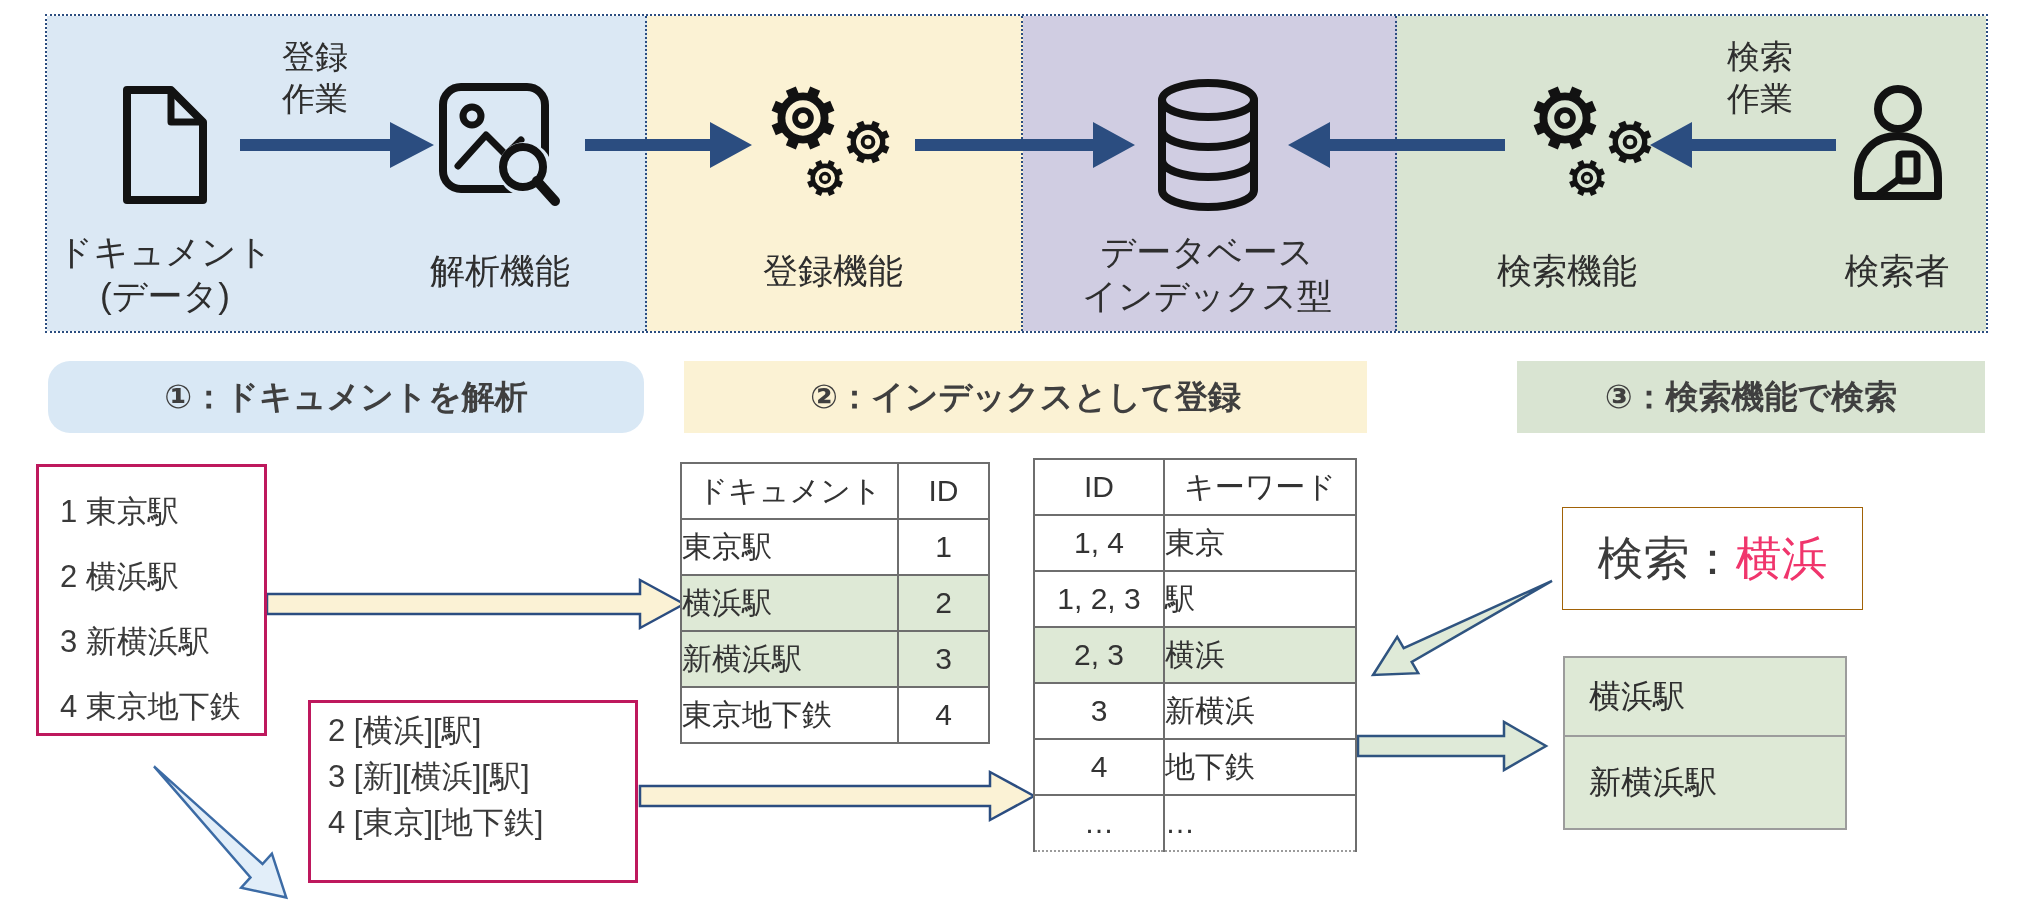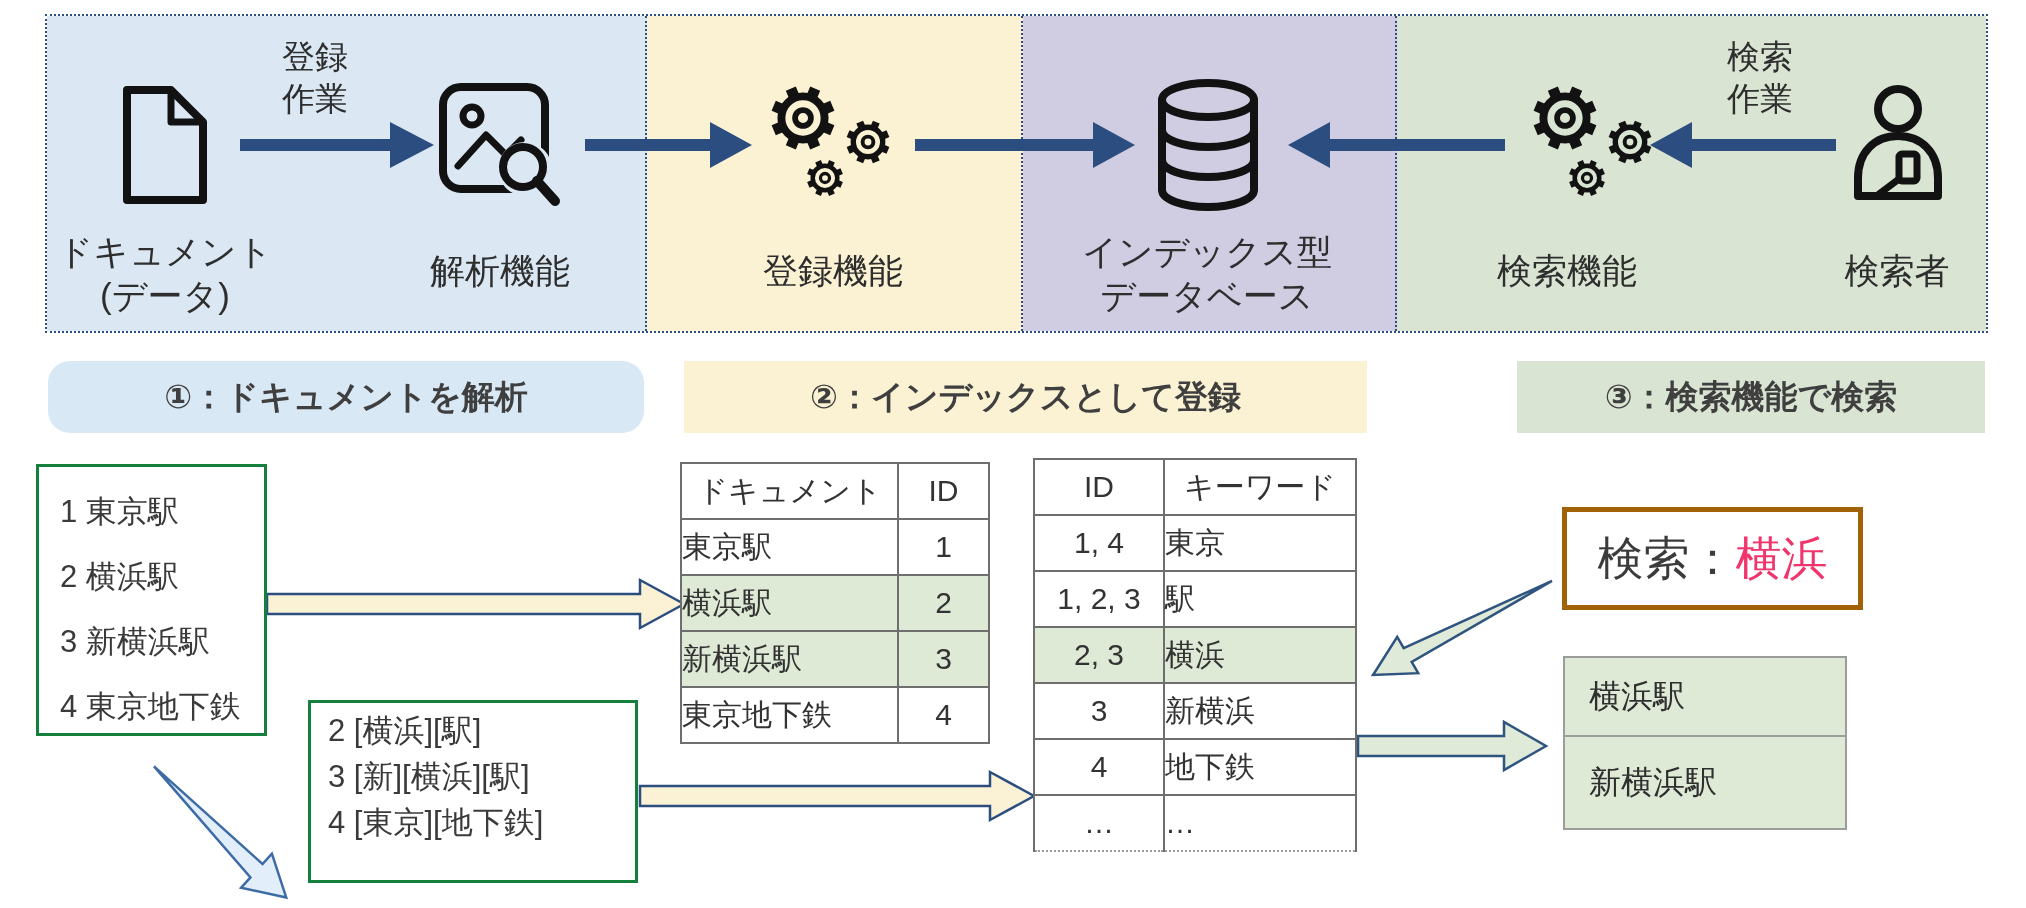--- a/index.html
+++ b/index.html
@@ -22,36 +22,36 @@
               font-size:33px;color:#2E2E2E;line-height:42px;top:36px;white-space:nowrap;}
   
   .step{position:absolute;top:361px;height:72px;display:flex;align-items:center;justify-content:center;
         font-size:33px;font-weight:bold;color:#3F3F3F;z-index:3;white-space:nowrap;}
   .step-1{left:48px;width:596px;background:#D9E8F5;border-radius:22px;}
   .step-2{left:684px;width:683px;background:#FBF2D4;}
   .step-3{left:1517px;width:468px;background:#D9E4D2;}
   
   .arrows{position:absolute;left:0;top:0;width:2026px;height:908px;z-index:2;pointer-events:none;}
   
-  .txtbox{position:absolute;background:#fff;border:3px solid #15803d;box-sizing:border-box;
+  .txtbox{position:absolute;background:#fff;border:3px solid #be185d;box-sizing:border-box;
           color:#3A3A3A;z-index:3;}
   .docbox{left:36px;top:464px;width:231px;height:272px;font-size:31px;line-height:65px;padding:12px 0 0 21px;}
   .tokbox{left:308px;top:700px;width:330px;height:183px;font-size:31px;line-height:46px;padding:5px 0 0 17px;}
   table.dt{position:absolute;border-collapse:collapse;table-layout:fixed;background:#fff;z-index:3;
            font-size:30px;color:#333;}
   table.dt td{border:2px solid #6E6E6E;height:54px;padding:0;box-sizing:content-box;}
   .doc-table{left:680px;top:462px;width:308px;}
   .idx-table{left:1033px;top:458px;width:322px;}
   td.cl{padding-left:18px;text-align:left;margin-left:20px;}
   td.cc{text-align:center;}
   tr.hl td{background:#DEE9D6;}
   tr.dots td{border-bottom:2px dotted #9B9B9B;}
   
   .searchbox{position:absolute;left:1562px;top:507px;width:301px;height:103px;background:#fff;
-             border:5px solid #a16207;box-sizing:border-box;display:flex;align-items:center;
+             border:1px solid #a16207;box-sizing:border-box;display:flex;align-items:center;
              justify-content:center;font-size:46px;color:#3B3B3B;z-index:3;white-space:nowrap;}
   .searchbox .q{color:#F0356C;}
   .results{position:absolute;left:1563px;top:656px;width:284px;border:2px solid #9C9C9C;
            box-sizing:border-box;z-index:3;}
   .rcell{background:#DEE9D6;display:flex;align-items:center;padding-left:24px;font-size:32px;color:#2F2F2F;}
   .rcell-1{height:77px;}
   .rcell-2{height:91px;border-top:2px solid #9C9C9C;}
 </style>
 </head>
 <body>
@@ -154,22 +154,22 @@
     <div>ドキュメント</div>
       <div>(データ)</div>
   </div>
   <div class="work-label" style="left:315px">
     <div>登録</div>
       <div>作業</div>
   </div>
   <div class="flow-label" style="left:500px">解析機能</div>
   <div class="flow-label" style="left:833px">登録機能</div>
   <div class="flow-label two" style="left:1207px">
-    <div>インデックス型</div>
-      <div>データベース</div>
+    <div>データベース</div>
+      <div>インデックス型</div>
   </div>
   <div class="flow-label" style="left:1567px">検索機能</div>
   <div class="work-label" style="left:1760px">
     <div>検索</div>
       <div>作業</div>
   </div>
   <div class="flow-label" style="left:1897px">検索者</div>
 
   <div class="step step-1">①：ドキュメントを解析</div>
   <div class="step step-2">②：インデックスとして登録</div>

